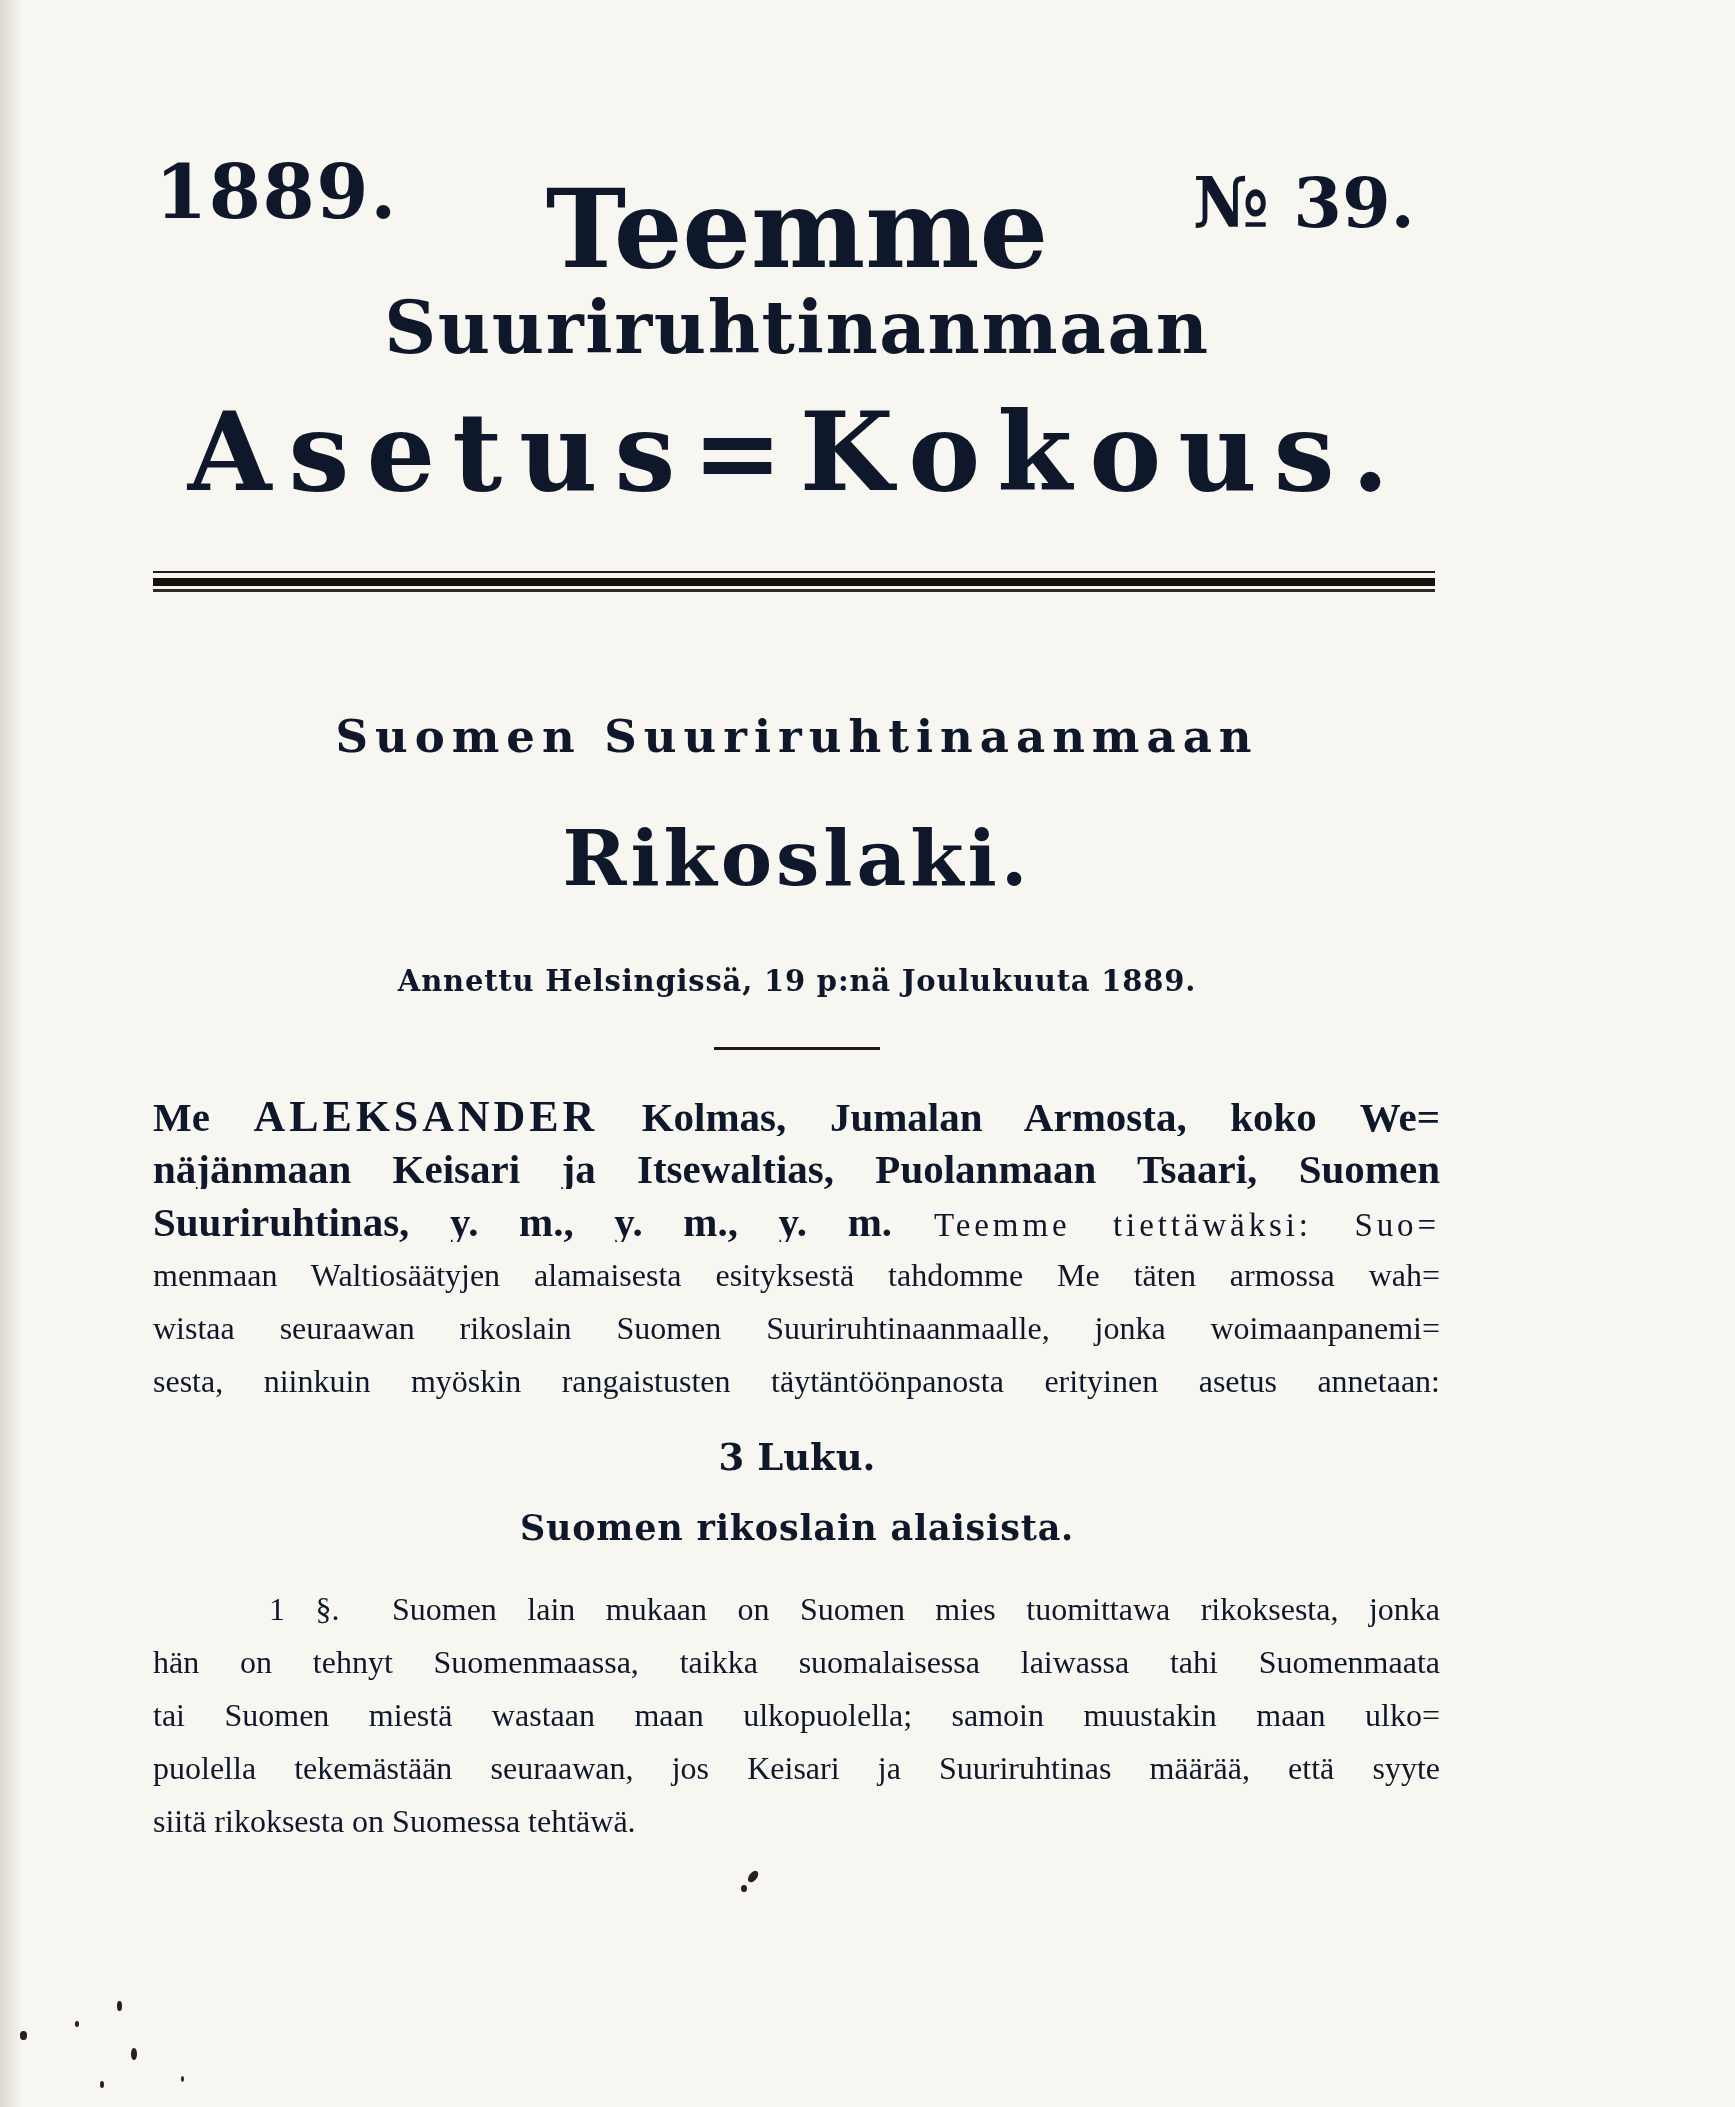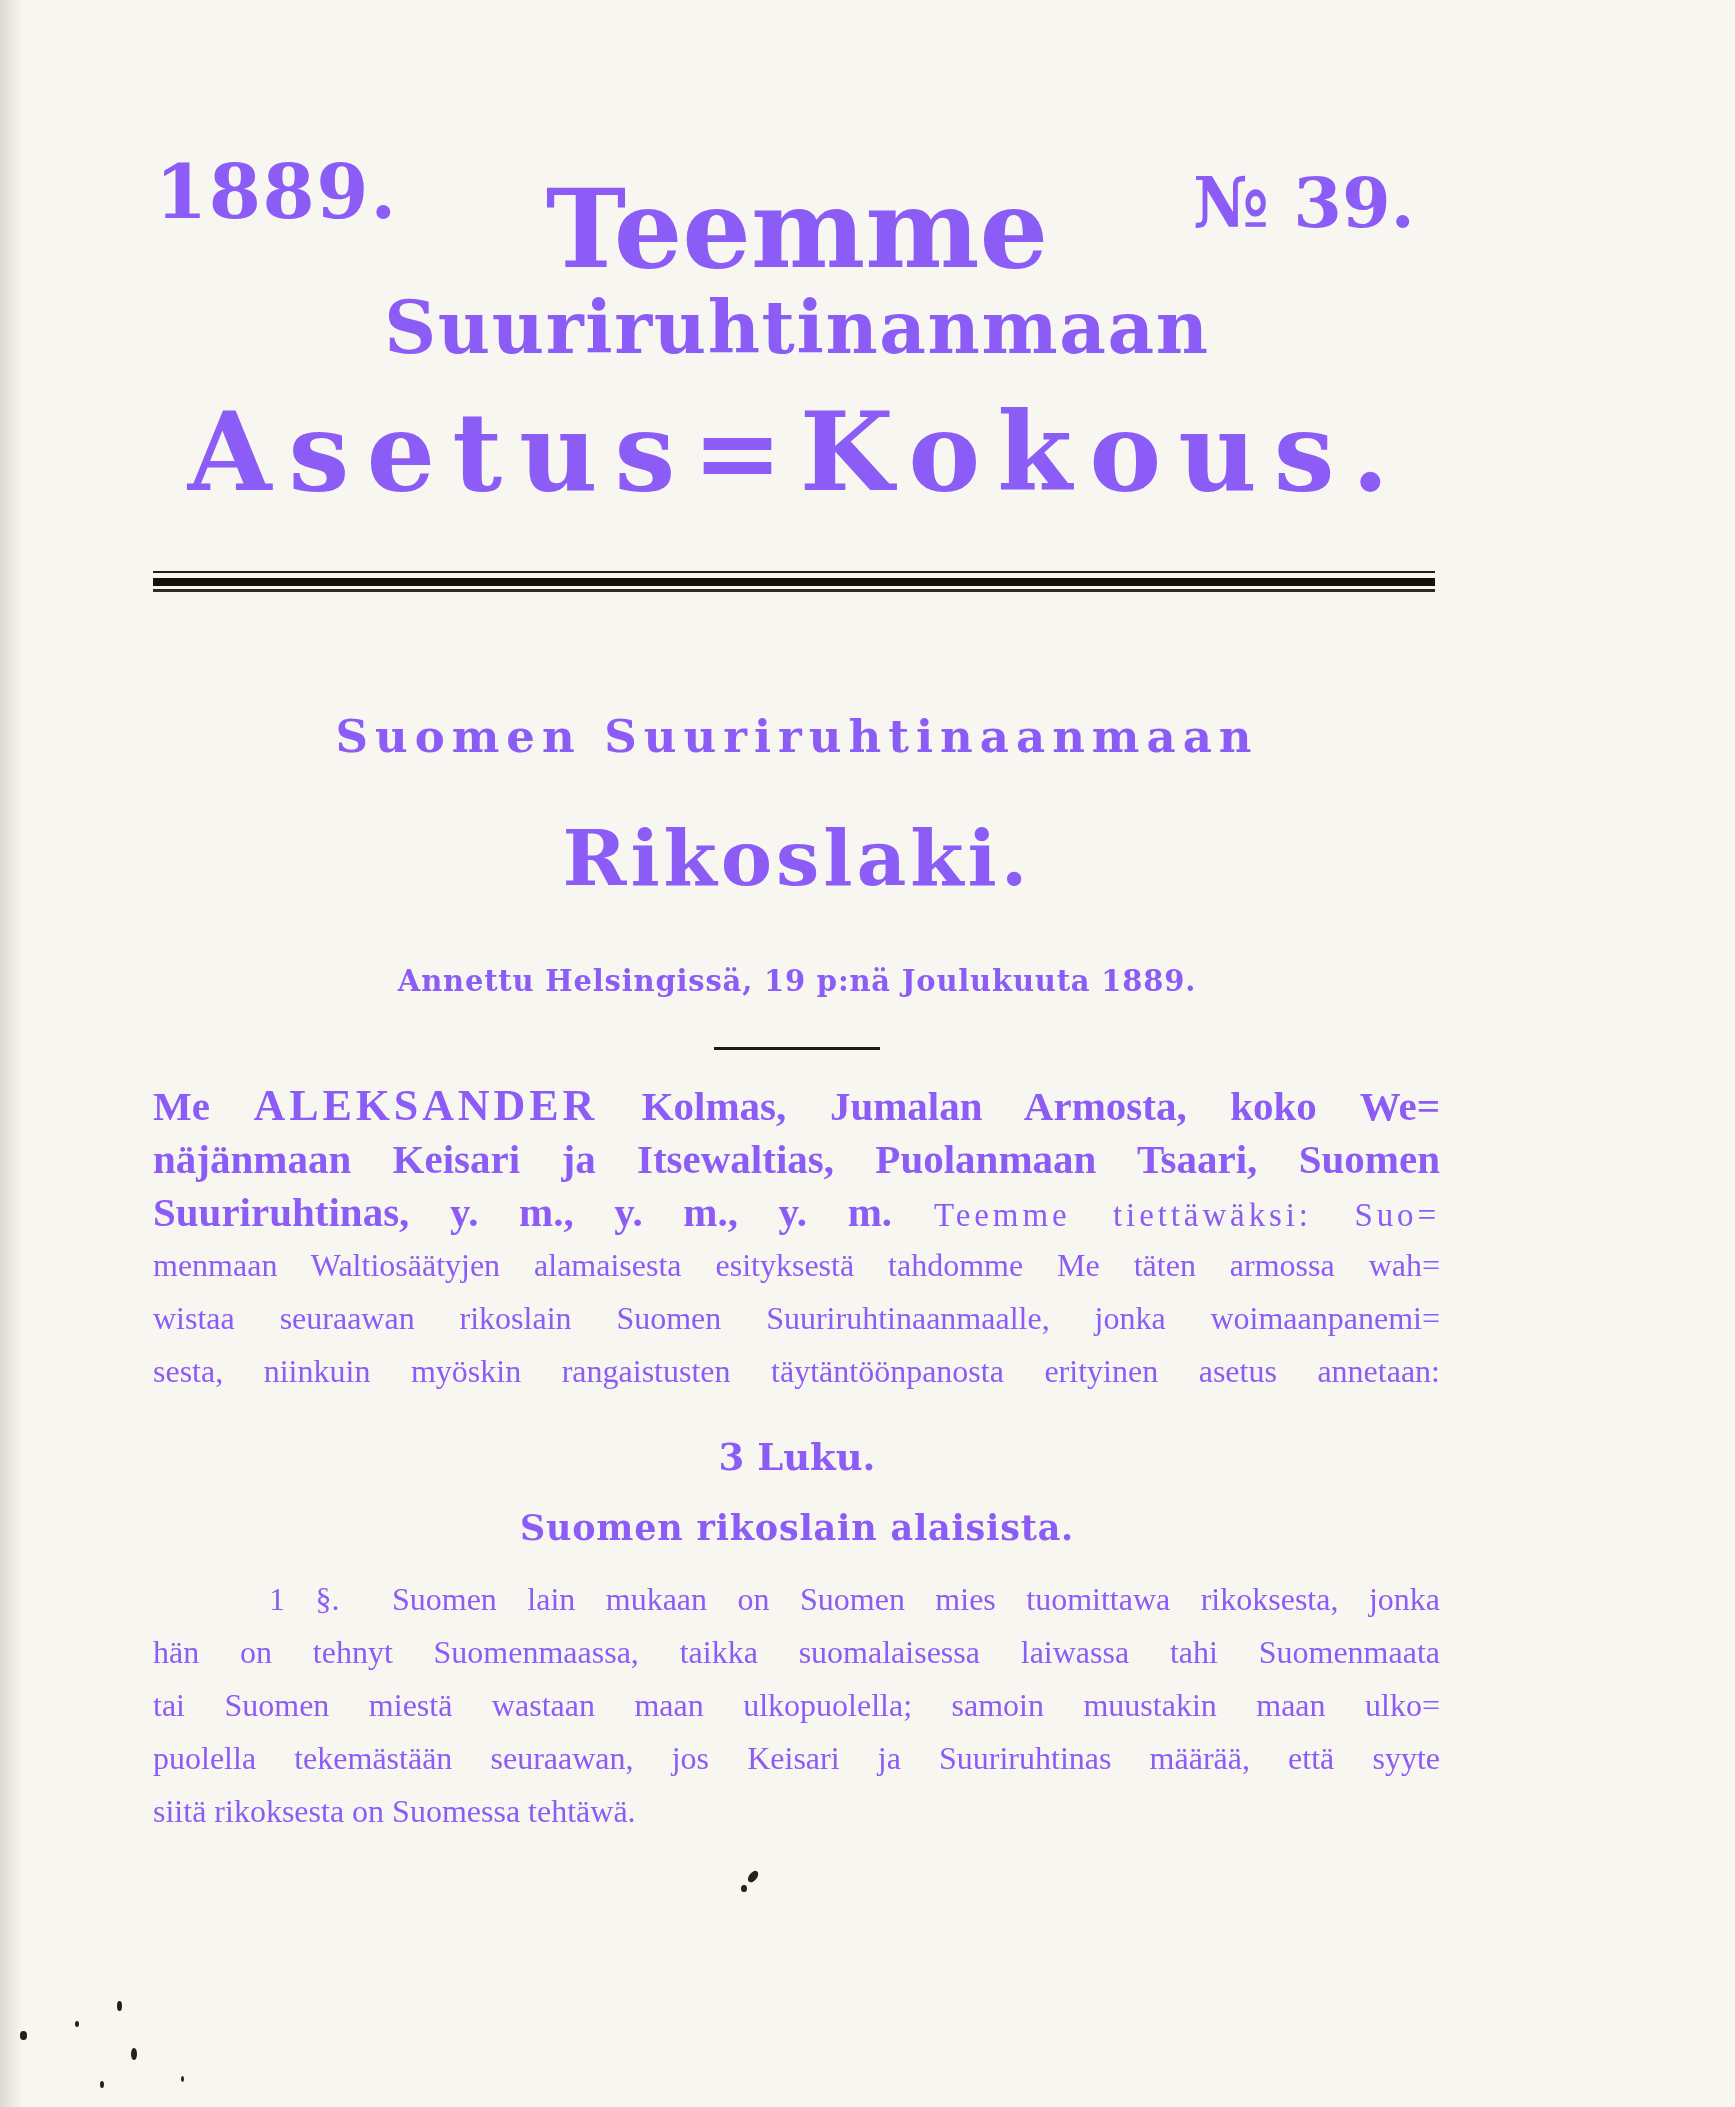--- a/index.html
+++ b/index.html
@@ -1,18 +1,18 @@
 <!DOCTYPE html>
 <html style="font-size:12.5px"><head>
 <meta charset="utf-8">
 <style>
   html,body{margin:0;padding:0;background:#dddad3;}
   .page{
     position:relative;width:1735px;height:2108px;
-    background:#f8f6f0;color:#8b5cf6;
+    background:#f8f6f0;color:#0f172a;
     font-family:"DejaVu Serif",serif;
     overflow:hidden;
   }
   .page::before{
     content:"";position:absolute;left:0;top:0;bottom:0;width:23.4px;
     background:linear-gradient(to right,rgba(70,66,58,.16),rgba(70,66,58,0));
     pointer-events:none;
   }
   .abs{position:absolute;white-space:nowrap;}
   .ctr{left:797px;transform:translateX(-50%);}
@@ -36,21 +36,21 @@
   .law-subtitle{top:710px;font-size:45px;font-weight:700;letter-spacing:7px;}
   .law-title{top:813px;font-size:77px;font-weight:700;letter-spacing:3.9px;}
   .dateline{top:964px;font-size:29px;font-weight:700;letter-spacing:0.8px;}
   .short-rule{position:absolute;left:714px;top:1047px;width:166px;height:3.1px;background:#1d1a14;}
 
   .textblock{position:absolute;left:153px;width:1287px;}
   .pre-block{top:1083px;}
   .sec-block{top:1576px;}
 
   .tline{
-    line-height:46px;height:53px;overflow:hidden;
+    line-height:67px;height:53px;overflow:hidden;
     text-align:justify;
     font-family:"Liberation Serif",serif;
   }
   .tline.fill{text-align-last:justify;}
   .tline.lead{font-size:41px;font-weight:700;}
   .tline.body{font-size:32px;font-weight:400;}
   .tline.indent{text-indent:116px;}
   .seg.caps{font-size:44px;letter-spacing:3.9px;font-weight:700;}
   .seg.sp{font-weight:400;font-size:33px;letter-spacing:3.9px;}
   .seg.nr{padding-right:22px;}

